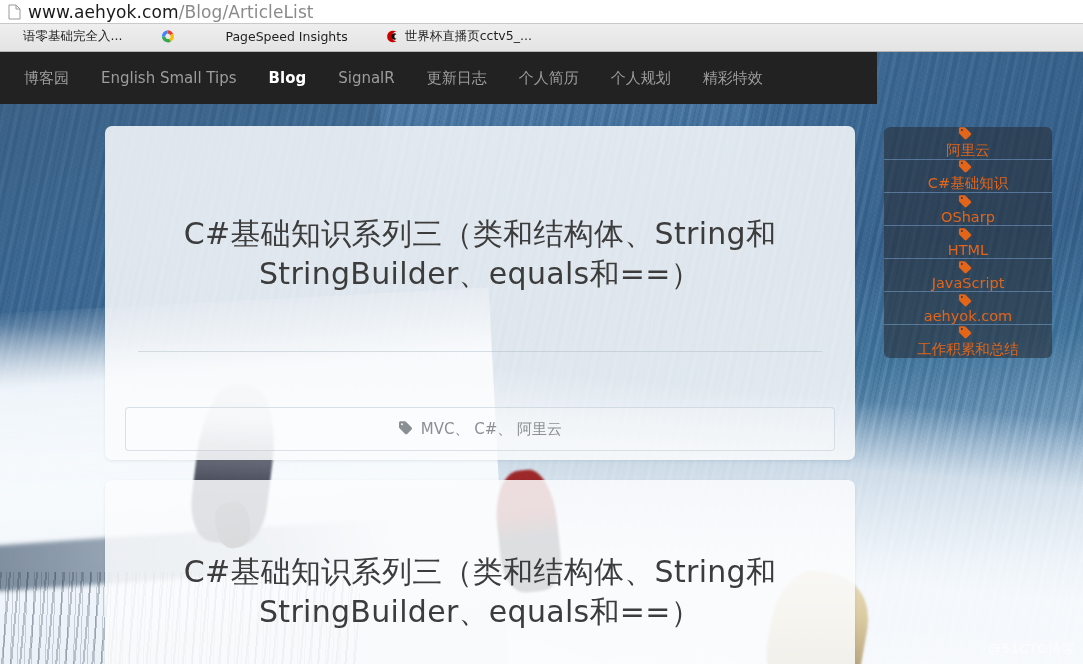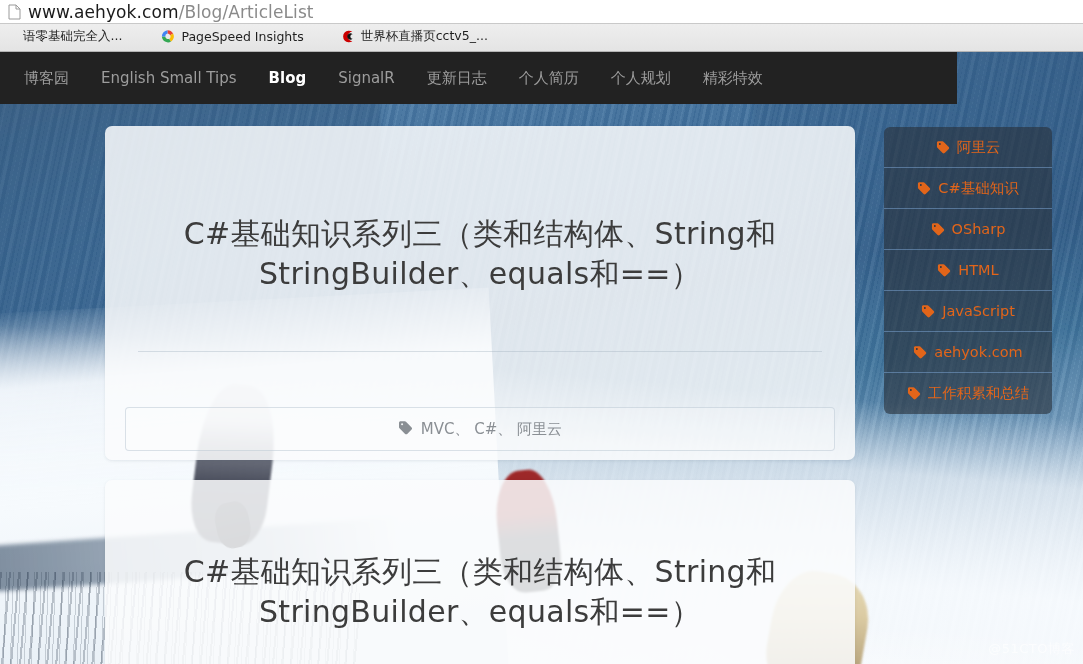--- a/index.html
+++ b/index.html
@@ -67,21 +67,21 @@
   .climber1b{position:absolute;left:216px;top:450px;width:34px;height:46px;
     background:linear-gradient(180deg,#2b2e38,#14161c);border-radius:40% 36% 46% 40%;transform:rotate(-12deg);filter:blur(.7px);}
   .climber2{position:absolute;left:498px;top:418px;width:60px;height:122px;
     background:linear-gradient(180deg,#9d2020 0%,#8c1c1c 36%,#23252e 56%,#17191f 100%);
     border-radius:44% 40% 34% 36%/ 42% 44% 30% 30%;transform:rotate(-6deg);filter:blur(.9px);opacity:.95;}
   .climber3{position:absolute;left:770px;top:520px;width:96px;height:120px;
     background:linear-gradient(170deg,#e8dcb8 0%,#d9c79a 38%,#b9a478 70%,#8e7c56 100%);
     border-radius:40% 44% 36% 30%/ 46% 40% 30% 32%;transform:rotate(10deg);filter:blur(1.1px);opacity:.9;}
 
   
-  .navbar{position:absolute;left:0;top:0;width:957px;height:52px;background:#222222;z-index:20;
+  .navbar{position:absolute;left:0;top:0;width:877px;height:52px;background:#222222;z-index:20;
           display:flex;align-items:center;padding-left:8px;box-sizing:border-box;}
   .nav-item{color:#9d9d9d;font-size:15px;padding:0 16px;line-height:52px;white-space:nowrap;cursor:pointer;
             font-family:"DejaVu Sans","Liberation Sans",sans-serif;}
   .nav-item.active{color:#ffffff;font-weight:bold;}
 
   
   .content{position:absolute;left:0;top:52px;width:1083px;height:408px;z-index:10;}
   .card{position:absolute;background:rgba(250,252,253,.86);border-radius:7px;
         box-shadow:0 1px 3px rgba(40,60,80,.10);}
   .card1{left:105px;top:22px;width:750px;height:334px;}
@@ -96,22 +96,22 @@
           border:1px solid rgba(175,190,205,.45);border-radius:4px;
           background:rgba(255,255,255,.22);
           display:flex;align-items:center;justify-content:center;}
   .tagbox-inner{display:flex;align-items:flex-start;font-size:15px;color:#8a8f94;
                 font-family:"DejaVu Sans","Liberation Sans",sans-serif;}
   .tag-ico{width:16px;height:16px;margin-right:7px;flex:none;display:block;}
 
   
   .sidebar{position:absolute;left:884px;top:75px;width:168px;
            background:rgba(40,48,58,.62);border-radius:6px;z-index:12;overflow:hidden;}
-  .side-item{height:41px;display:flex;align-items:center;justify-content:center;
-             border-bottom:1px solid rgba(120,160,205,.55);cursor:pointer;box-sizing:border-box;}
+  .side-item{height:33px;display:flex;align-items:center;justify-content:center;
+             border-bottom:1px solid rgba(120,160,205,.55);cursor:pointer;box-sizing:border-box;flex-direction:column;}
   .side-item:last-child{border-bottom:none;}
   .side-ico{width:15px;height:15px;margin-right:6px;flex:none;display:block;}
   .side-label{font-size:14.5px;color:#e2651a;white-space:nowrap;
               font-family:"DejaVu Sans","Liberation Sans",sans-serif;}
 
   
   .watermark{position:absolute;right:8px;bottom:6px;z-index:30;
              font-size:13px;color:rgba(255,255,255,.62);letter-spacing:.5px;
              font-family:"DejaVu Sans","Liberation Sans",sans-serif;}
 </style>
@@ -231,21 +231,21 @@
         </svg>
       </span>
       <span class="url-text"><span>www.aehyok.com</span><span class="dim">/Blog/ArticleList</span></span>
     </div>
 
     <div class="bookmarks">
       <div class="bm" style="margin-left:-6px;">
         <span class="bm-ico"></span>
         <span class="bm-label">语零基础完全入...</span>
       </div>
-      <div class="bm" style="margin-left:22px;">
+      <div class="bm" style="margin-left:22px;gap:44px;">
         <span class="bm-ico">
           <svg width="15" height="15" viewBox="0 0 16 16">
             <path d="M8 1.2a6.8 6.8 0 0 1 6 3.6l-3.1 1.8A3.2 3.2 0 0 0 8 4.8z" fill="#ea4335"></path>
             <path d="M14 4.8a6.8 6.8 0 0 1-2.4 8.9l-1.8-3.1a3.2 3.2 0 0 0 1.1-4z" fill="#fbbc05"></path>
             <path d="M11.6 13.7A6.8 6.8 0 0 1 2 8h3.6a3.2 3.2 0 0 0 4.2 2.6z" fill="#34a853"></path>
             <path d="M2 8a6.8 6.8 0 0 1 6-6.8v3.6A3.2 3.2 0 0 0 5.6 8z" fill="#4285f4"></path>
           </svg>
         </span>
         <span class="bm-label">PageSpeed Insights</span>
       </div>

